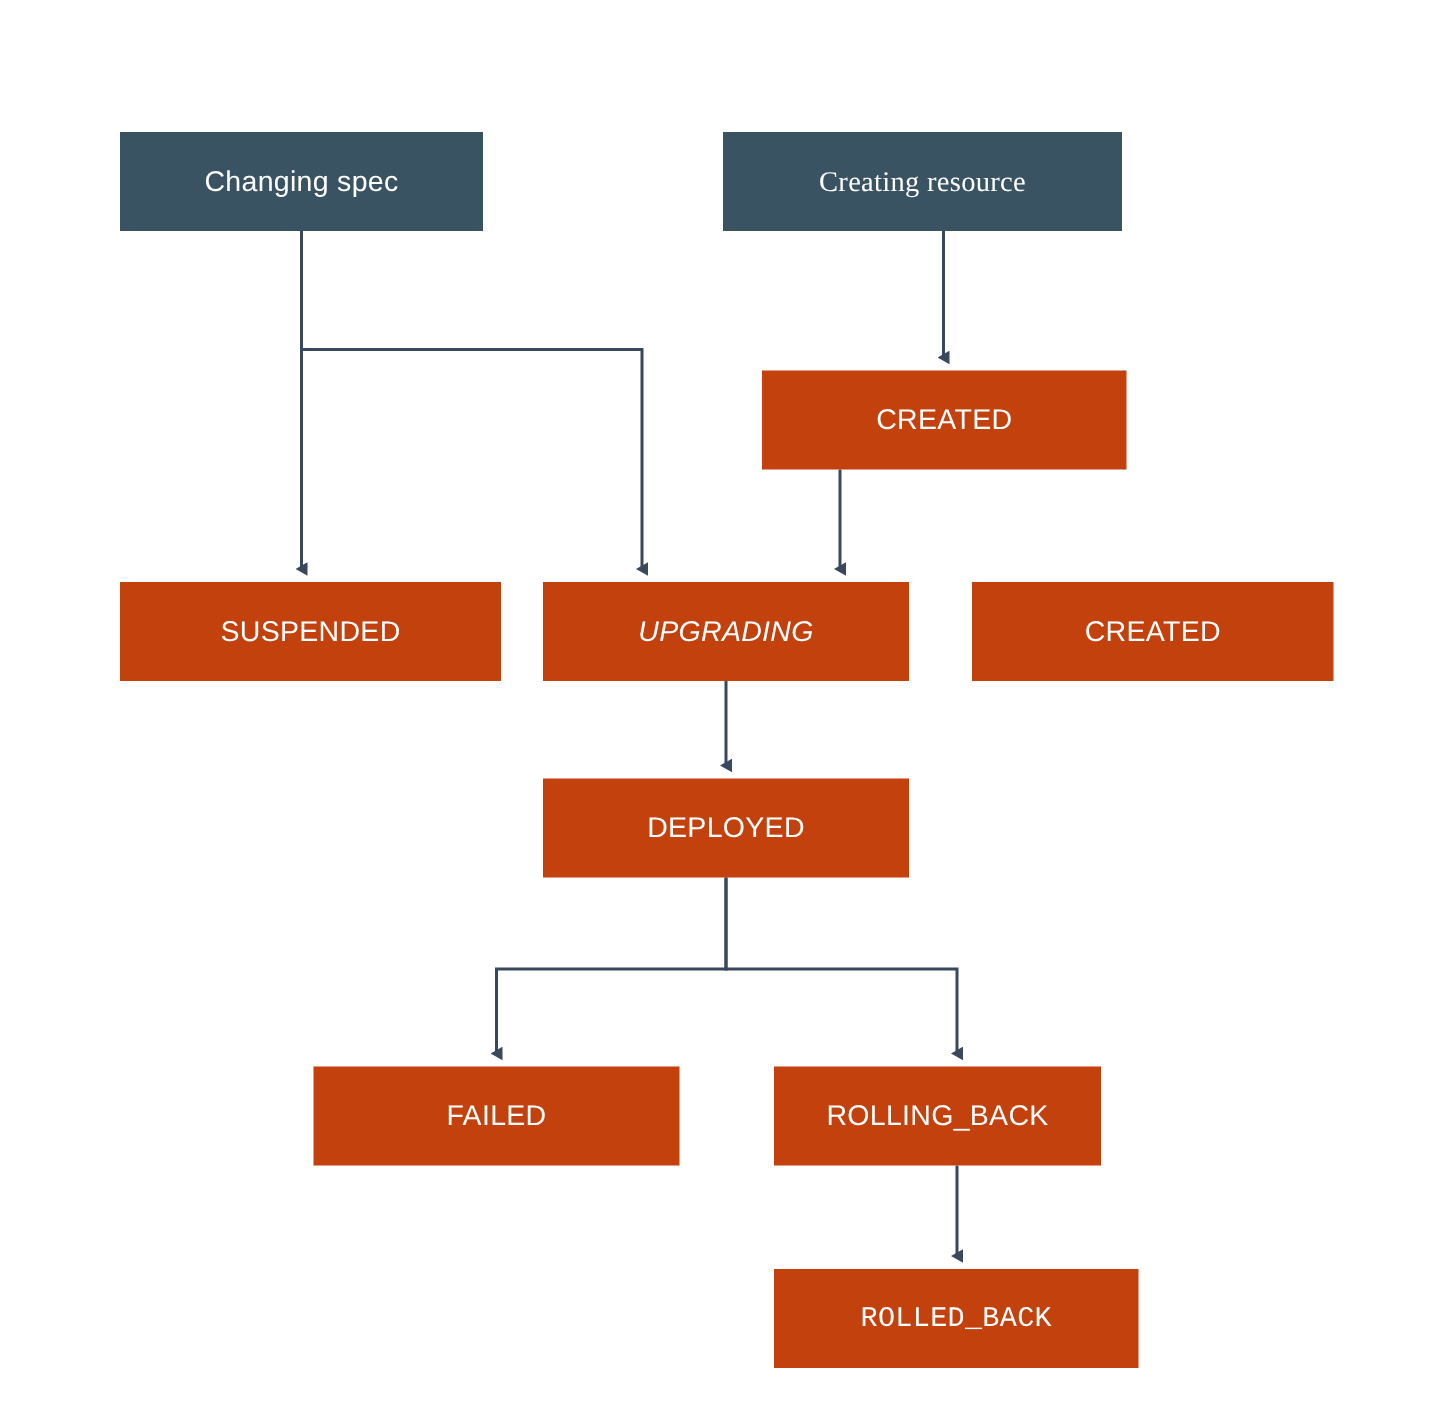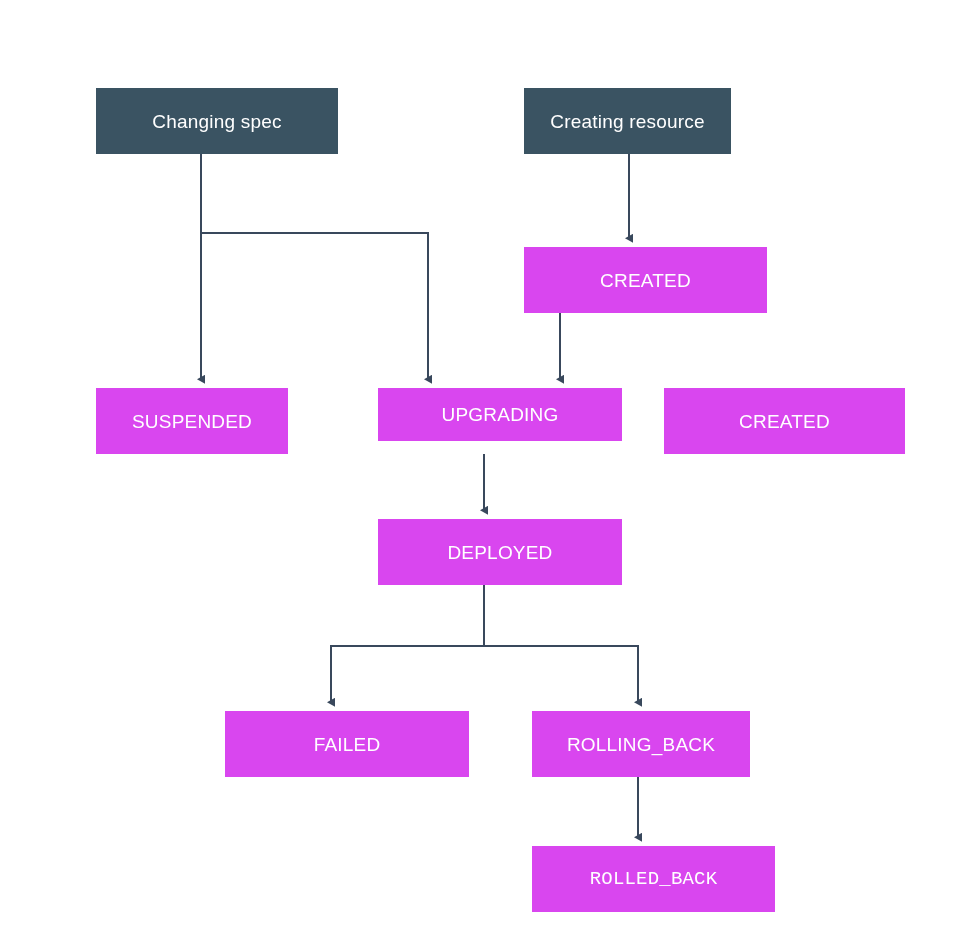--- a/index.html
+++ b/index.html
@@ -32,27 +32,26 @@
     align-items: center;
     justify-content: center;
     color: #ffffff;
     font-size: 19px;
     font-weight: 400;
     letter-spacing: 0.2px;
     line-height: 1;
     text-align: center;
     white-space: nowrap;
     user-select: none;
-    margin-left: 16px;
   }
   .node-dark {
     background: #3a5362;
   }
   .node-light {
-    background: #d946ef;
+    background: #c2410c;
   }
   .node-label {
     pointer-events: none;
   }
 </style>
 </head>
 <body>
 
 <div id="diagram-canvas">
 
@@ -93,33 +92,33 @@
 
     <g>
       <path d="M 638 777 L 638 837" fill="none" stroke="#39485c" stroke-width="2" marker-end="url(#arrowhead)"></path>
     </g>
   </svg>
 
   <div class="node node-dark" style="left:80px; top:88px; width:242px; height:66px;">
     <span class="node-label">Changing spec</span>
   </div>
 
-  <div class="node node-dark" style="left:508px; top:88px; width:207px; height:66px;">
+  <div class="node node-dark" style="left:482px; top:88px; width:266px; height:66px;font-family:Liberation Serif, serif;">
     <span class="node-label">Creating resource</span>
   </div>
 
   <div class="node node-light" style="left:508px; top:247px; width:243px; height:66px;">
     <span class="node-label">CREATED</span>
   </div>
 
-  <div class="node node-light" style="left:80px; top:388px; width:192px; height:66px;">
+  <div class="node node-light" style="left:80px; top:388px; width:254px; height:66px;">
     <span class="node-label">SUSPENDED</span>
   </div>
 
-  <div class="node node-light" style="left:362px; top:388px; width:244px; height:53px;">
+  <div class="node node-light" style="left:362px; top:388px; width:244px; height:66px;font-style:italic;">
     <span class="node-label">UPGRADING</span>
   </div>
 
   <div class="node node-light" style="left:648px; top:388px; width:241px; height:66px;">
     <span class="node-label">CREATED</span>
   </div>
 
   <div class="node node-light" style="left:362px; top:519px; width:244px; height:66px;">
     <span class="node-label">DEPLOYED</span>
   </div>

